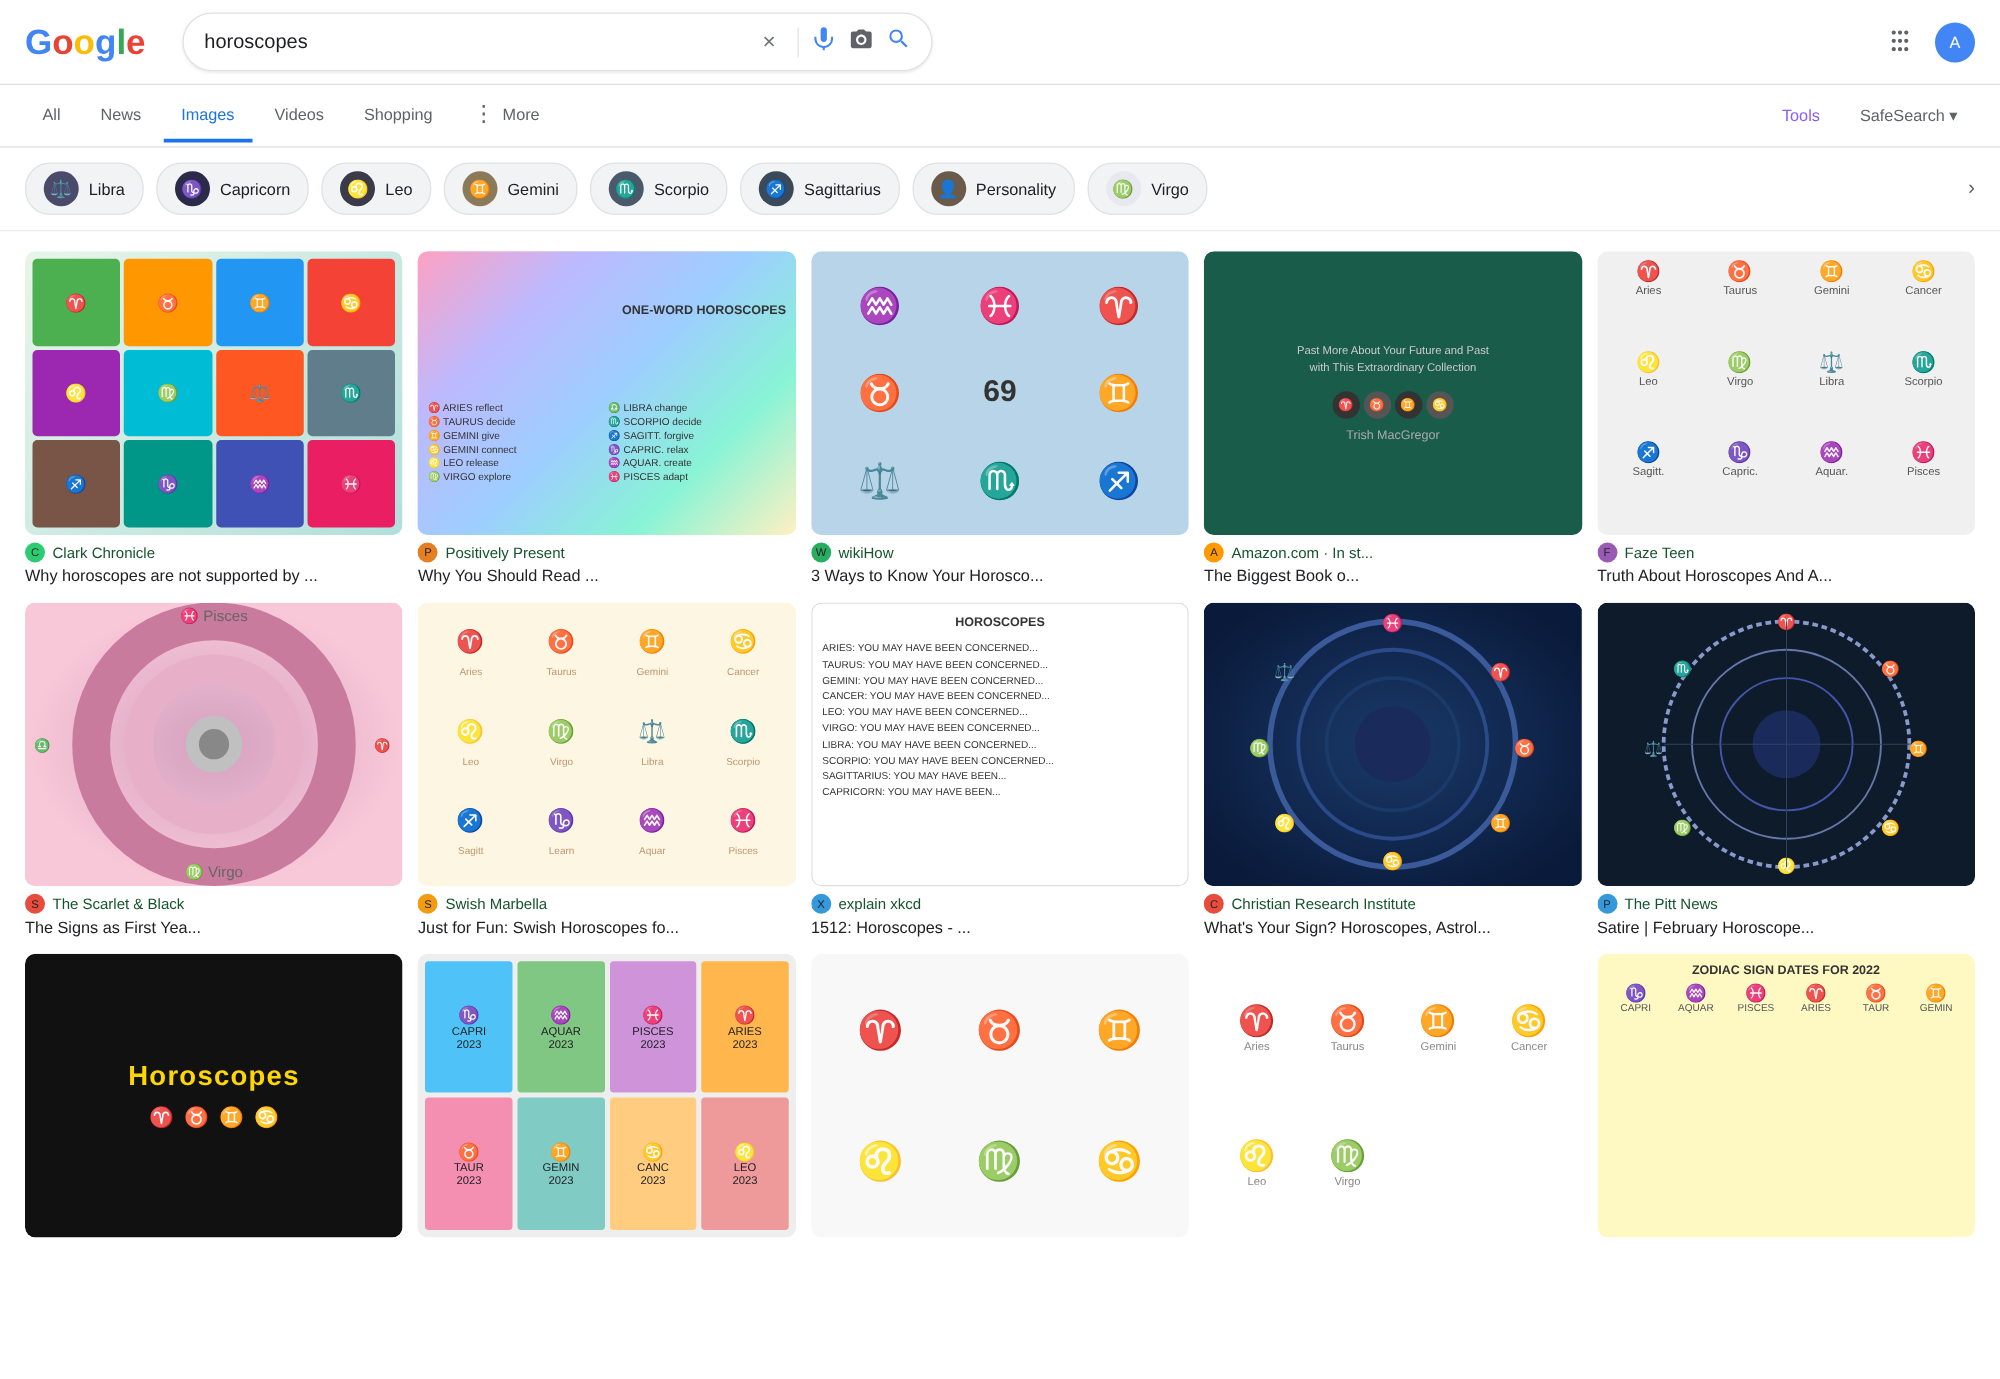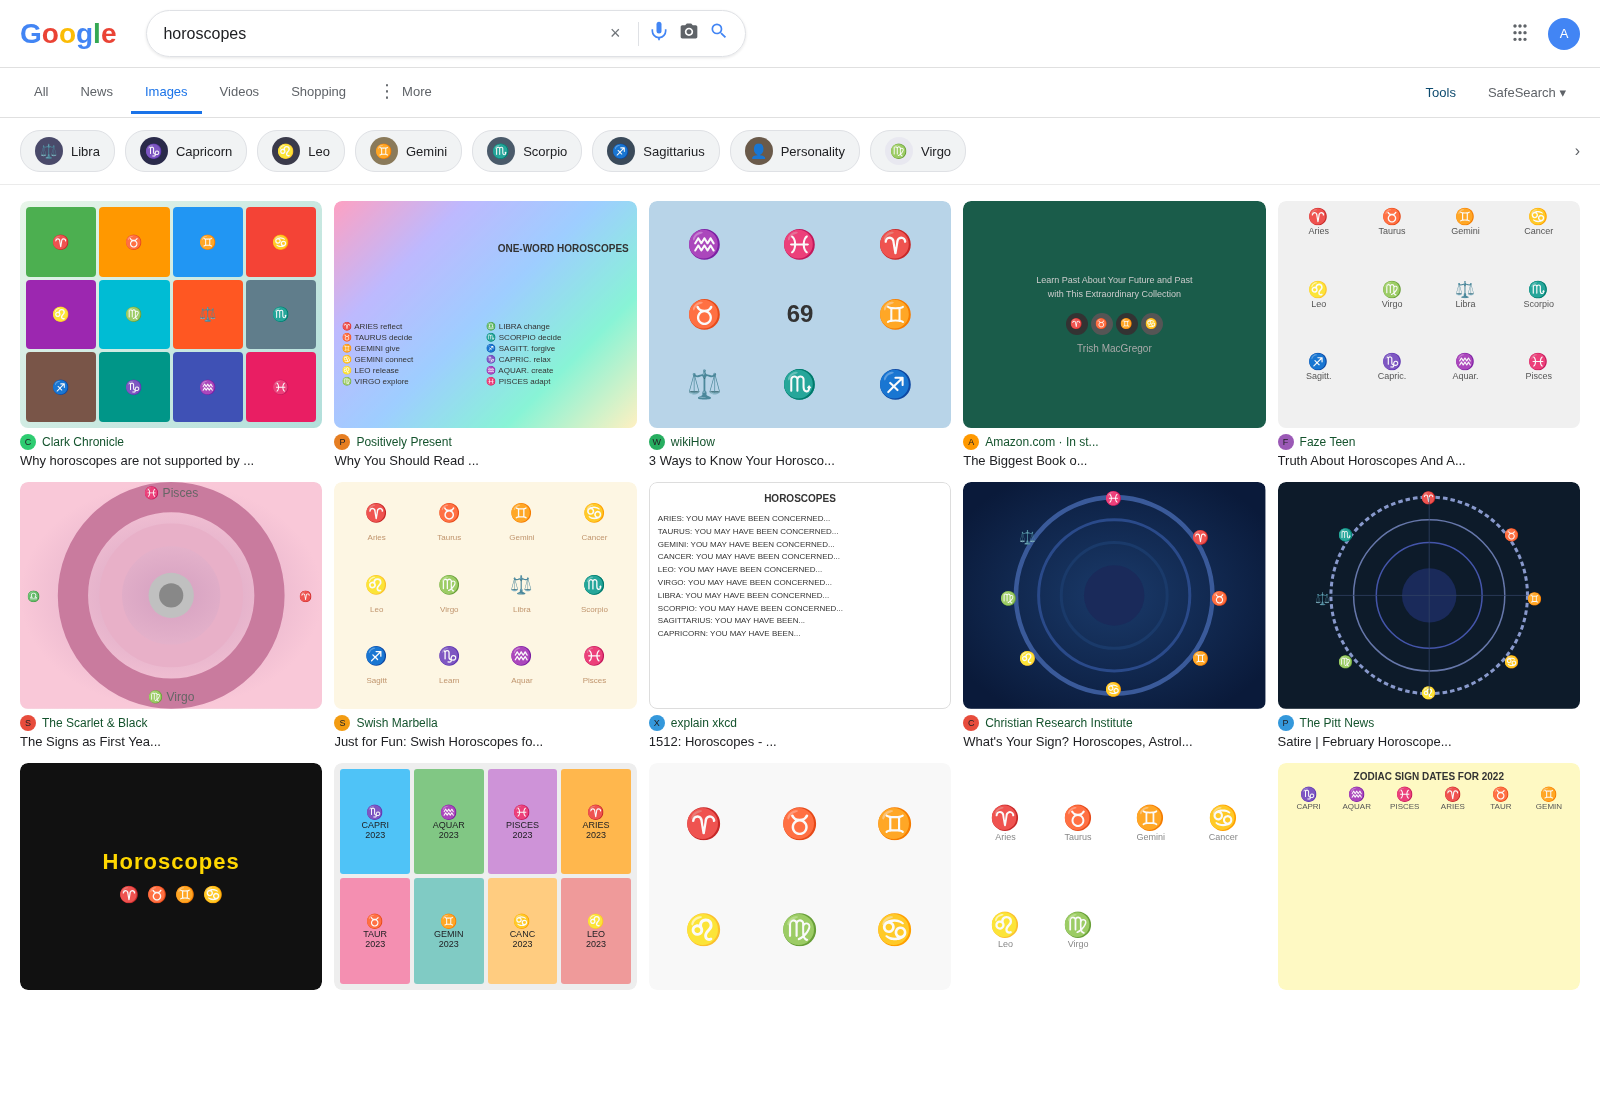--- a/index.html
+++ b/index.html
@@ -22,21 +22,21 @@
     .search-icon { color: #4285F4; }
 
     .header-right { margin-left: auto; display: flex; align-items: center; gap: 10px; }
     .grid-icon { cursor: pointer; font-size: 20px; color: #5f6368; padding: 8px; border-radius: 50%; }
     .avatar { width: 32px; height: 32px; border-radius: 50%; background: #4285F4; color: white; display: flex; align-items: center; justify-content: center; font-size: 13px; cursor: pointer; }
 
     
     .nav-tabs { display: flex; align-items: center; padding: 0 20px; border-bottom: 1px solid #e0e0e0; gap: 4px; }
     .nav-tab { display: flex; align-items: center; gap: 6px; padding: 12px 14px; cursor: pointer; font-size: 13px; color: #5f6368; border-bottom: 3px solid transparent; text-decoration: none; }
     .nav-tab.active { color: #1a73e8; border-bottom: 3px solid #1a73e8; }
-    .tools-btn { margin-left: auto; padding: 10px 14px; cursor: pointer; color: #0c4a6e; font-size: 13px; }
+    .tools-btn { margin-left: auto; padding: 10px 14px; cursor: pointer; color: #8b5cf6; font-size: 13px; }
     .safe-search { display: flex; align-items: center; gap: 4px; padding: 10px 14px; font-size: 13px; color: #5f6368; cursor: pointer; }
 
     
     .filter-row { display: flex; align-items: center; padding: 12px 20px; gap: 10px; overflow-x: auto; border-bottom: 1px solid #ebebeb; }
     .filter-chip { display: flex; align-items: center; gap: 8px; padding: 6px 14px; border-radius: 20px; background: #f1f3f4; cursor: pointer; font-size: 13px; color: #202124; white-space: nowrap; border: 1px solid #dfe1e5; }
     .chip-img { width: 28px; height: 28px; border-radius: 50%; object-fit: cover; overflow: hidden; display: flex; align-items: center; justify-content: center; font-size: 14px; }
     .chip-arrow { margin-left: auto; background: none; border: none; cursor: pointer; color: #5f6368; font-size: 16px; }
 
     
     .results-container { padding: 16px 20px; }
@@ -235,21 +235,21 @@
       <div class="card-source">
         <div class="source-favicon" style="background:#27ae60;">W</div>
         <span class="source-name">wikiHow</span>
       </div>
       <div class="card-title">3 Ways to Know Your Horosco...</div>
     </div>
 
     <div class="image-card">
       <div class="card-img-wrap" style="background: #1a5c4a;">
         <div style="height:100%; display:flex; flex-direction:column; align-items:center; justify-content:center; padding:10px; text-align:center;">
-          <div style="font-size:9px; color:#ccc; margin-bottom:4px;">Learn Past About Your Future and Past</div>
+          <div style="font-size:9px; color:#ccc; margin-bottom:4px;">Past More About Your Future and Past</div>
           <div style="font-size:9px; color:#ccc; margin-bottom:6px;">with This Extraordinary Collection</div>
           <div style="display:flex; flex-wrap:wrap; justify-content:center; margin-top:8px; gap:3px;">
             <span style="background:#333; border-radius:50%; width:22px; height:22px; display:flex; align-items:center; justify-content:center; font-size:10px; color:white;">♈</span>
             <span style="background:#555; border-radius:50%; width:22px; height:22px; display:flex; align-items:center; justify-content:center; font-size:10px; color:white;">♉</span>
             <span style="background:#333; border-radius:50%; width:22px; height:22px; display:flex; align-items:center; justify-content:center; font-size:10px; color:white;">♊</span>
             <span style="background:#555; border-radius:50%; width:22px; height:22px; display:flex; align-items:center; justify-content:center; font-size:10px; color:white;">♋</span>
           </div>
           <div style="color:#aaa; font-size:10px; margin-top:8px;">Trish MacGregor</div>
         </div>
       </div>

